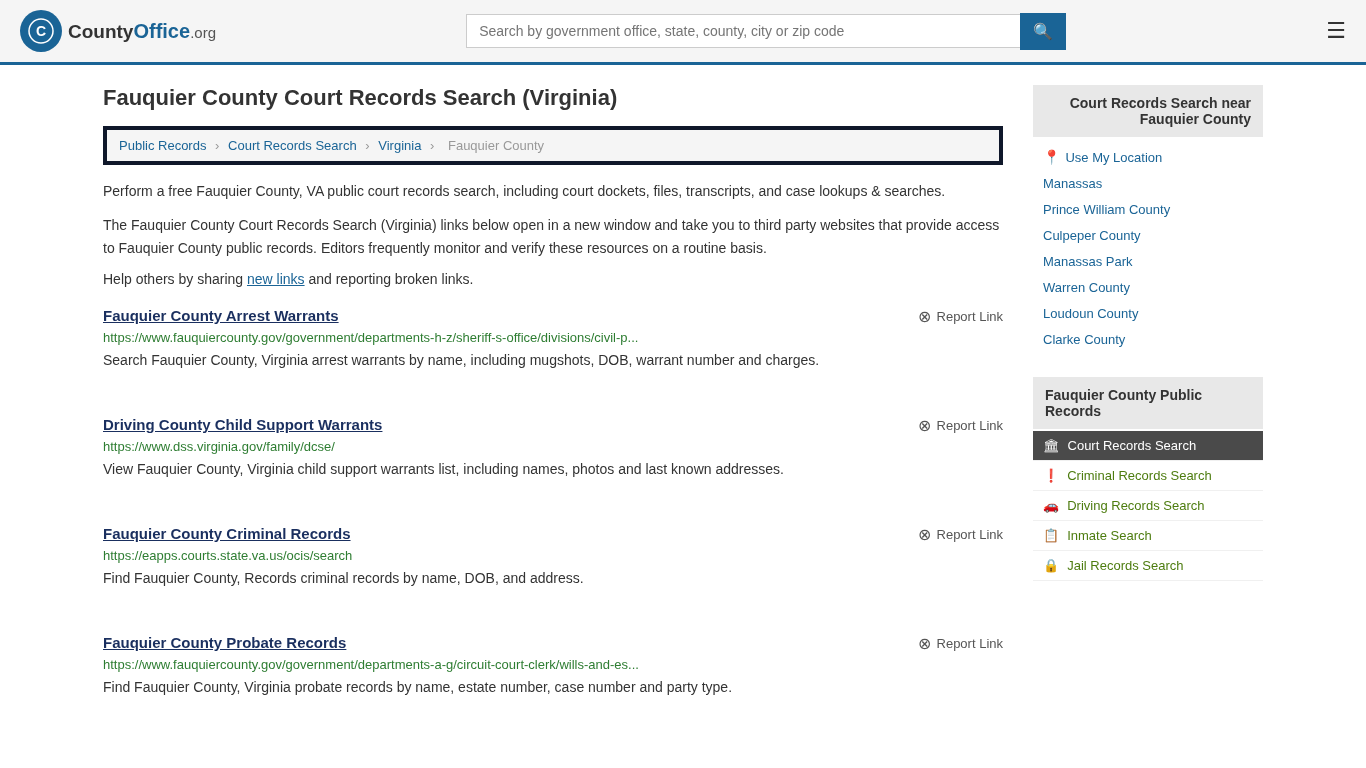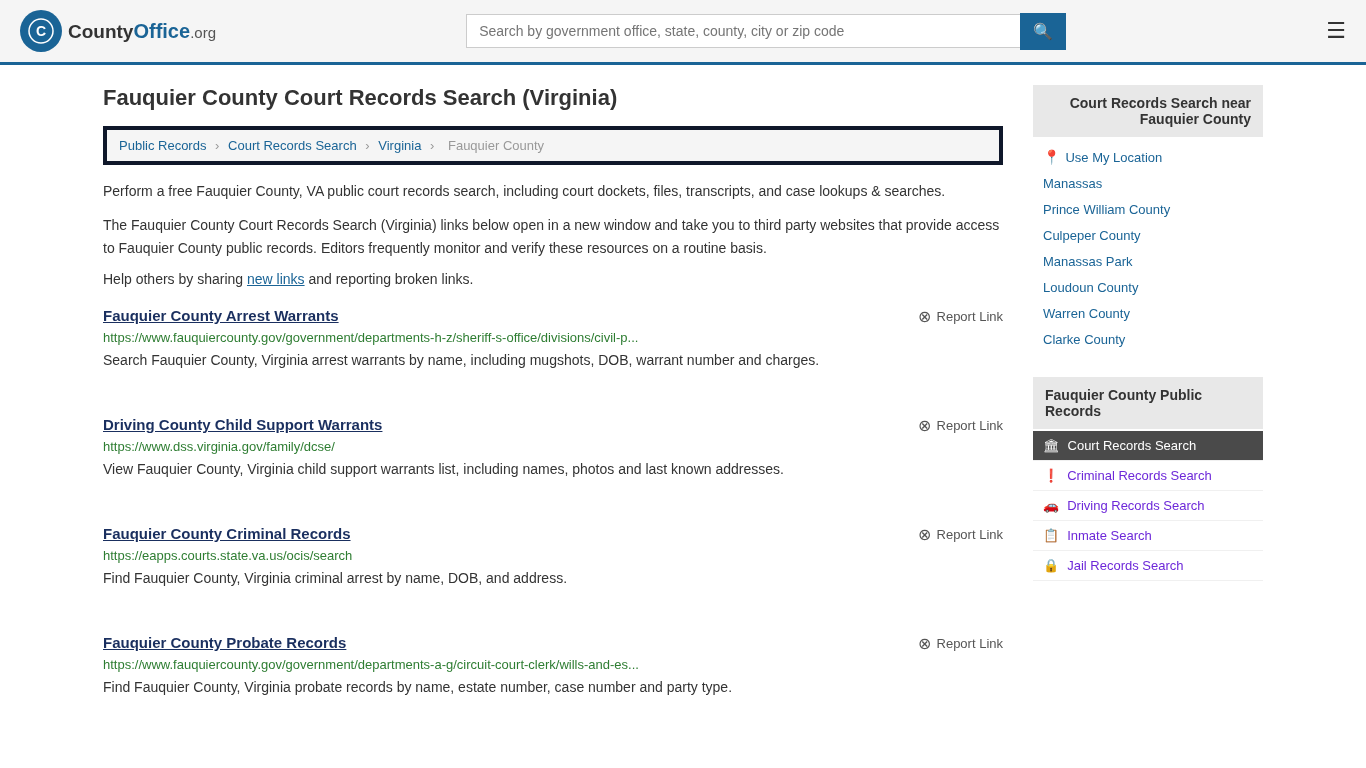--- a/index.html
+++ b/index.html
@@ -219,21 +219,21 @@
     }
     .pub-records-list li.active {
       background: #4a4a4a;
       color: white;
     }
     .pub-records-list li.active a {
       color: white;
       text-decoration: none;
     }
     .pub-records-list li a {
-      color: #6d28d9;
+      color: #4d7c0f;
       text-decoration: none;
     }
   </style>
 </head>
 <body>
 
 <header class="header">
   <div class="logo-area">
     <div class="logo-circle">
       <svg width="26" height="26" viewBox="0 0 26 26" fill="none">
@@ -305,21 +305,21 @@
     </div>
         <div class="result-item">
       <div class="result-title">
         <a href="#">Fauquier County Criminal Records</a>
         <span class="report-link">
           <span class="report-icon">⊗</span>
           <span>Report Link</span>
         </span>
       </div>
       <div class="result-url">https://eapps.courts.state.va.us/ocis/search</div>
-      <div class="result-desc">Find Fauquier County, Virginia criminal arrest by name, DOB, and address.</div>
+      <div class="result-desc">Find Fauquier County, Records criminal records by name, DOB, and address.</div>
     </div>
         <div class="result-item">
       <div class="result-title">
         <a href="#">Fauquier County Probate Records</a>
         <span class="report-link">
           <span class="report-icon">⊗</span>
           <span>Report Link</span>
         </span>
       </div>
       <div class="result-url">https://www.fauquiercounty.gov/government/departments-a-g/circuit-court-clerk/wills-and-es...</div>
@@ -337,22 +337,22 @@
         <li>
           <a href="#" class="use-location">
             <span style="font-size:14px;">📍</span>
             <span>Use My Location</span>
           </a>
         </li>
         <li><a href="#">Manassas</a></li>
         <li><a href="#">Prince William County</a></li>
         <li><a href="#">Culpeper County</a></li>
         <li><a href="#">Manassas Park</a></li>
+        <li><a href="#">Warren County</a></li>
         <li><a href="#">Loudoun County</a></li>
-        <li><a href="#">Warren County</a></li>
         <li><a href="#">Clarke County</a></li>
       </ul>
     </div>
 
     <div class="pub-records-section">
       <div class="pub-records-header">Fauquier County Public Records</div>
       <ul class="pub-records-list">
         <li class="active">
           <span>🏛</span>
           <a href="#">Court Records Search</a>

